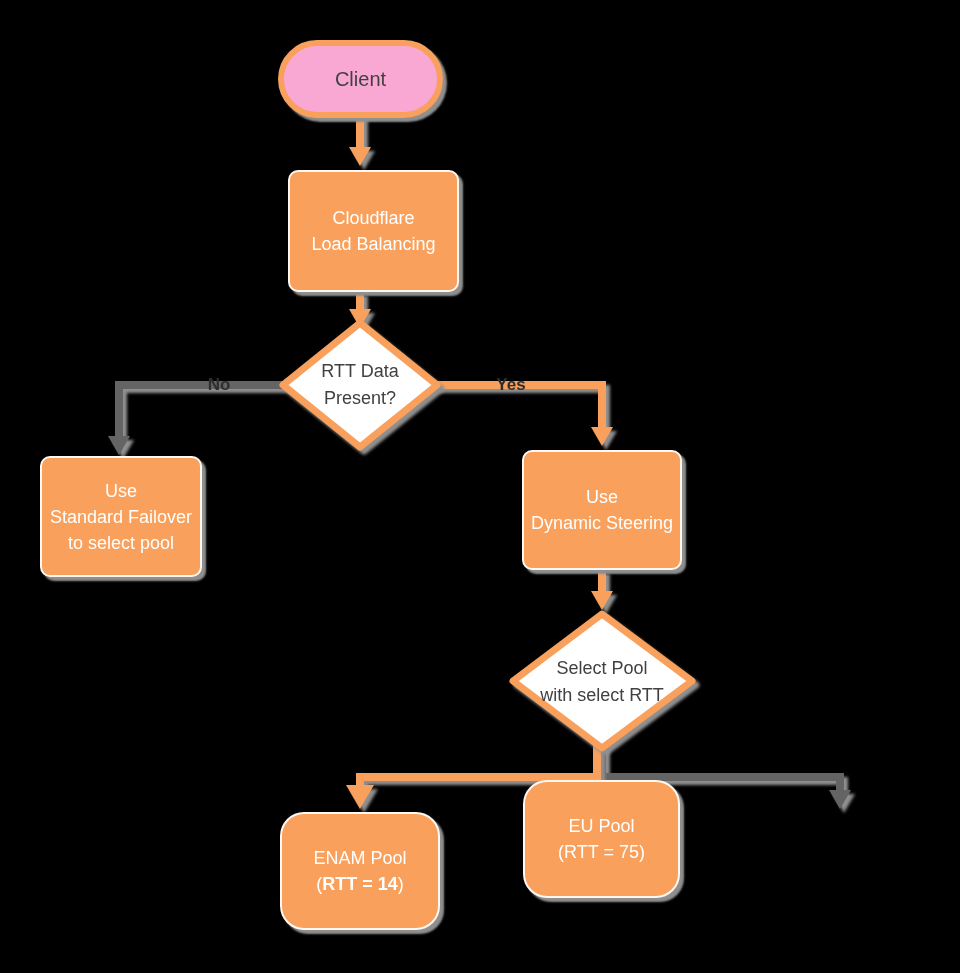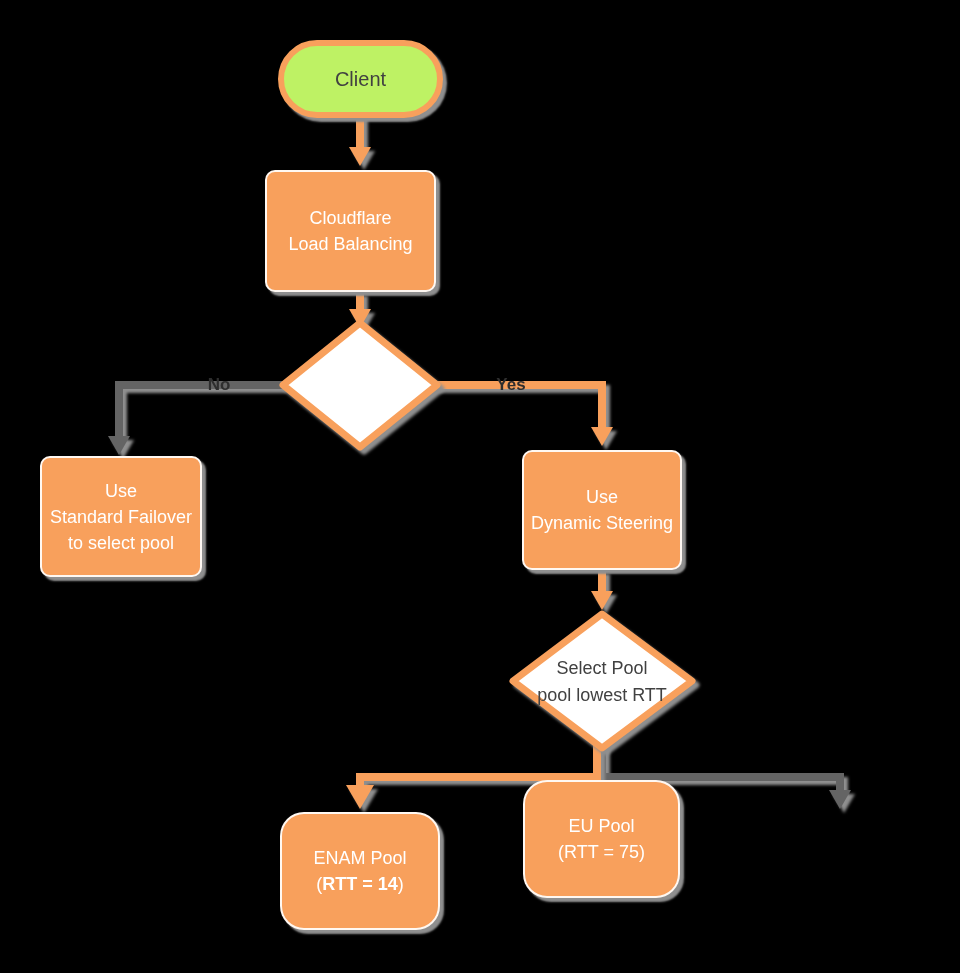--- a/index.html
+++ b/index.html
@@ -32,21 +32,21 @@
   .orange-box{
     background:var(--orange);
     color:var(--white-text);
     border:2px solid rgba(255,255,255,0.92);
     border-radius:10px;
     box-shadow:4px 4px 2px var(--shadow);
     font-size:18px;line-height:26px;
   }
   .pool-box{border-radius:24px;}
   .pill{
-    background:#bef264;
+    background:#f9a8d4;
     border:6px solid var(--orange);
     border-radius:42px;
     color:var(--dark-text);
     box-shadow:4px 4px 2px var(--shadow);
     font-size:20px;
   }
   .diamond-label{
     position:absolute;display:flex;align-items:center;justify-content:center;
     text-align:center;color:var(--dark-text);
     font-size:18px;line-height:27px;pointer-events:none;
@@ -90,40 +90,44 @@
     <g class="shadowed">
       <polygon points="360,323 437,385 360,447 283,385" fill="#ffffff" stroke="var(--orange)" stroke-width="7" stroke-linejoin="round"></polygon>
       <polygon points="602,614 692,681 602,748 513,681" fill="#ffffff" stroke="var(--orange)" stroke-width="7" stroke-linejoin="round"></polygon>
     </g>
   </svg>
 
   <div class="node pill" style="left:278px;top:40px;width:165px;height:78px;">
     <span>Client</span>
   </div>
 
-  <div class="node orange-box" style="left:265px;top:170px;width:171px;height:122px;">
+  <div class="node orange-box" style="left:288px;top:170px;width:171px;height:122px;">
     <span class="multiline">Cloudflare
 Load Balancing</span>
   </div>
 
+  <div class="diamond-label" style="left:285px;top:353px;width:150px;height:64px;">
+    <span class="multiline">RTT Data
+Present?</span>
+  </div>
 
   <div class="node orange-box" style="left:40px;top:456px;width:162px;height:121px;">
     <span class="multiline">Use
 Standard Failover
 to select pool</span>
   </div>
 
   <div class="node orange-box" style="left:522px;top:450px;width:160px;height:120px;">
     <span class="multiline">Use
 Dynamic Steering</span>
   </div>
 
   <div class="diamond-label" style="left:512px;top:650px;width:180px;height:64px;">
     <span class="multiline">Select Pool
-pool lowest RTT</span>
+with select RTT</span>
   </div>
 
   <div class="node orange-box pool-box" style="left:280px;top:812px;width:160px;height:118px;">
     <span>
       <span>ENAM Pool</span><br>
       <span><span>(</span><span class="bold">RTT = 14</span><span>)</span></span>
     </span>
   </div>
 
   <div class="node orange-box pool-box" style="left:523px;top:780px;width:157px;height:118px;">

